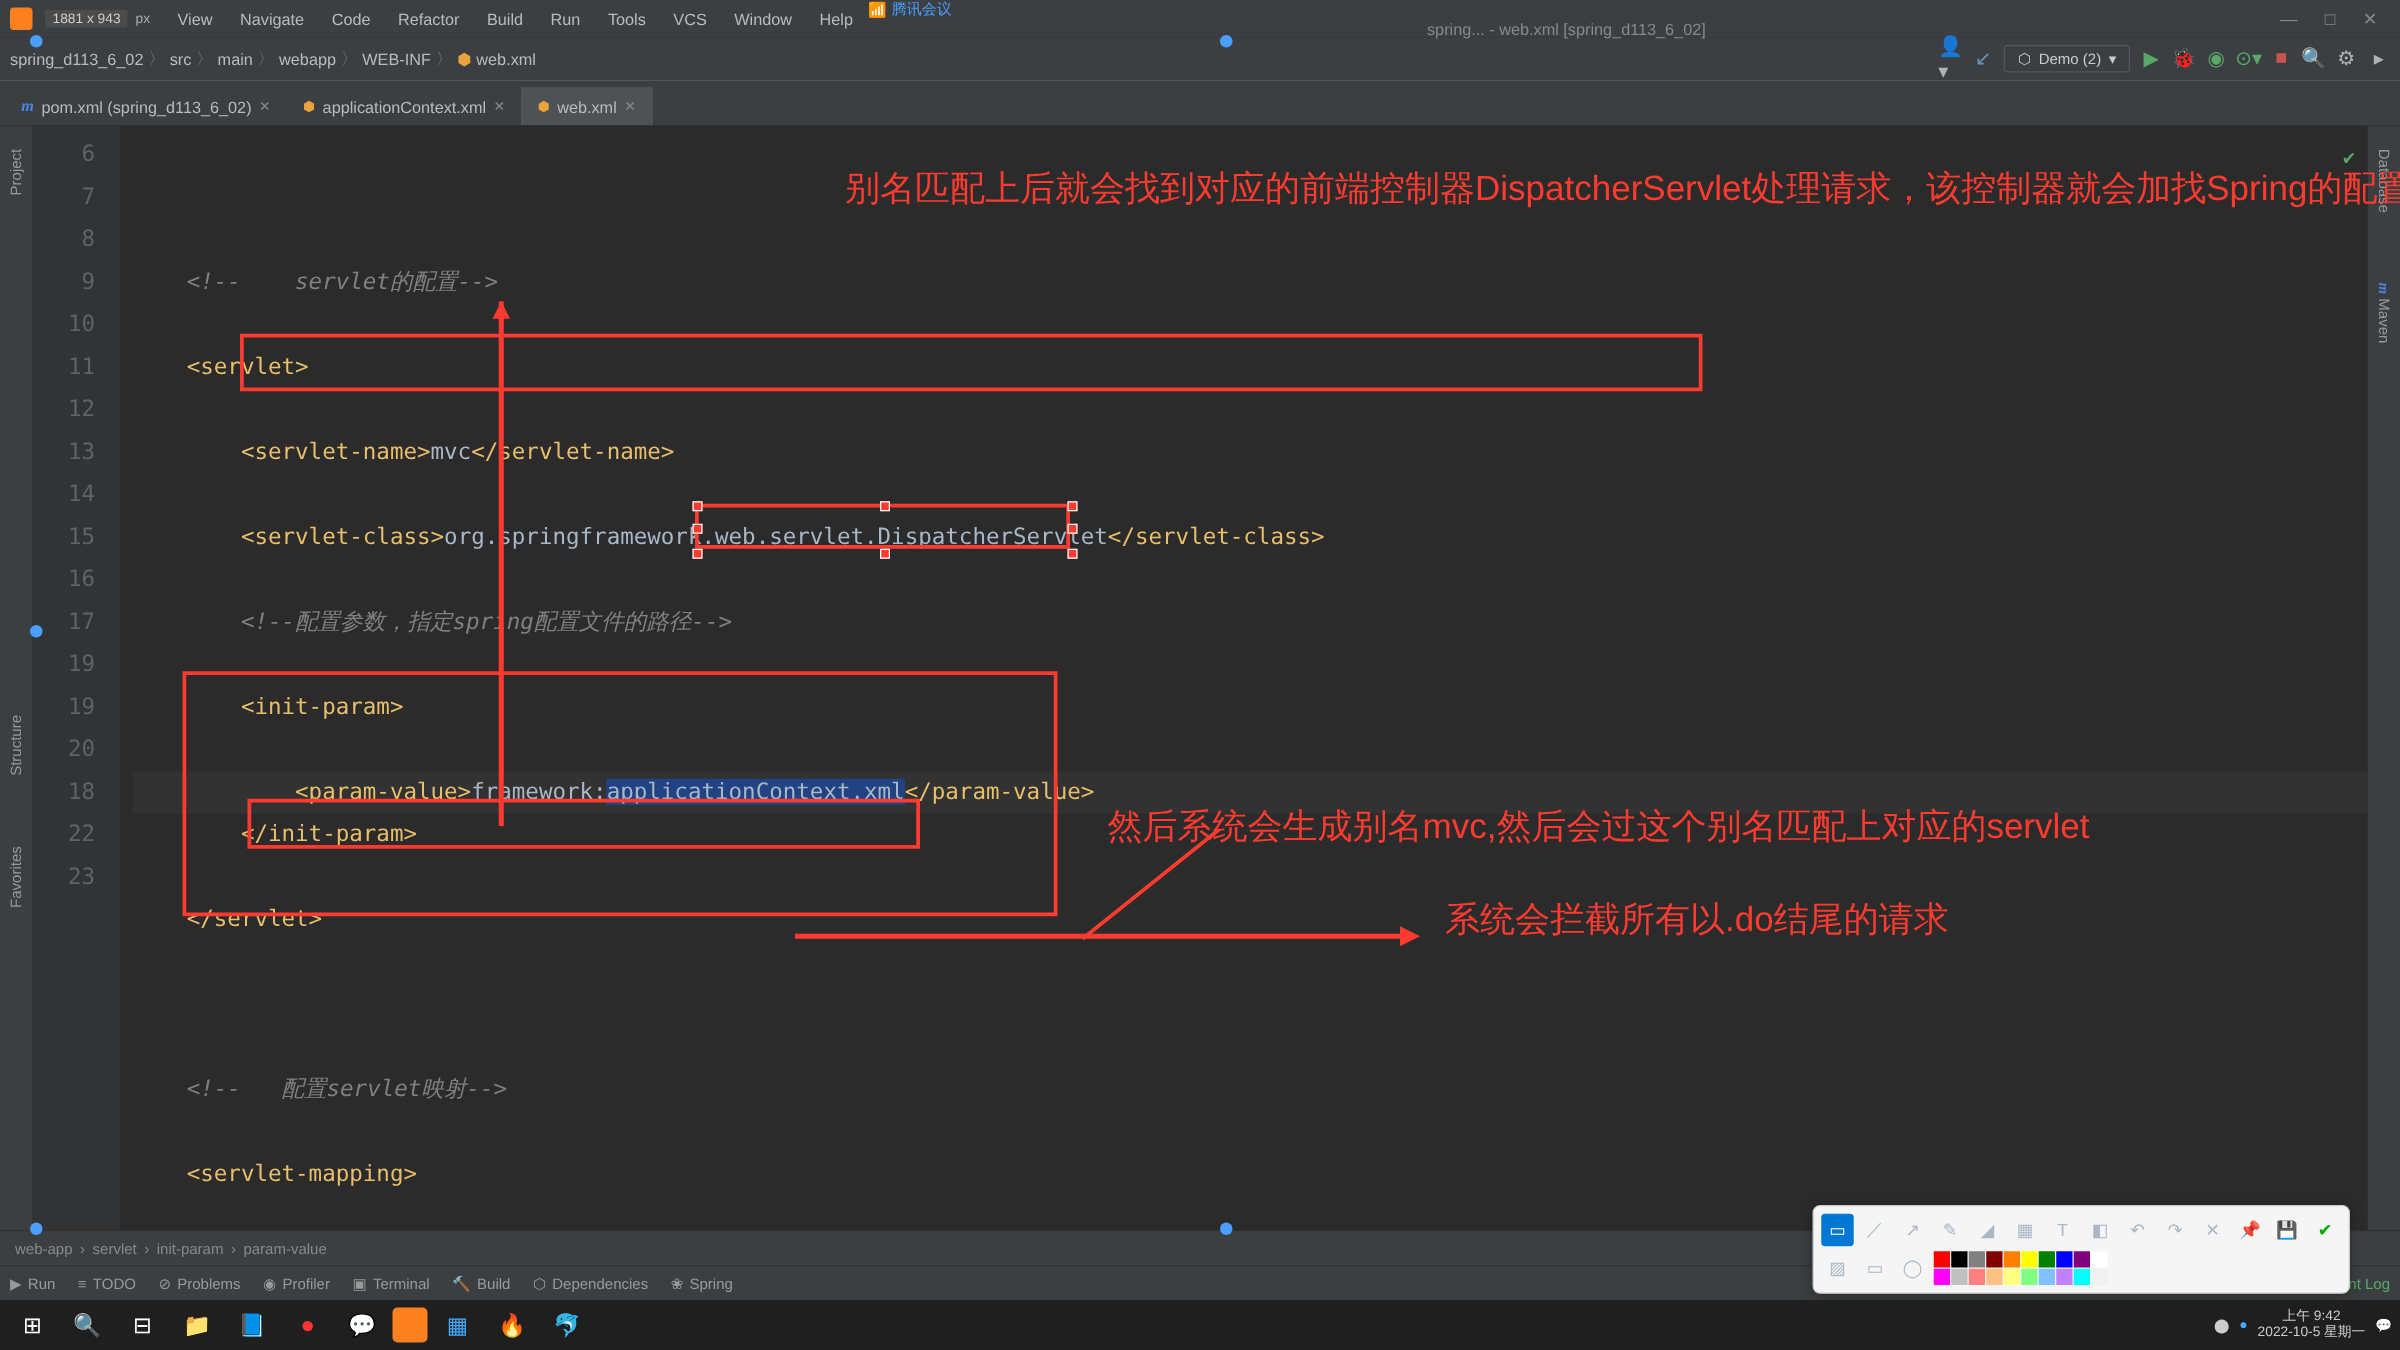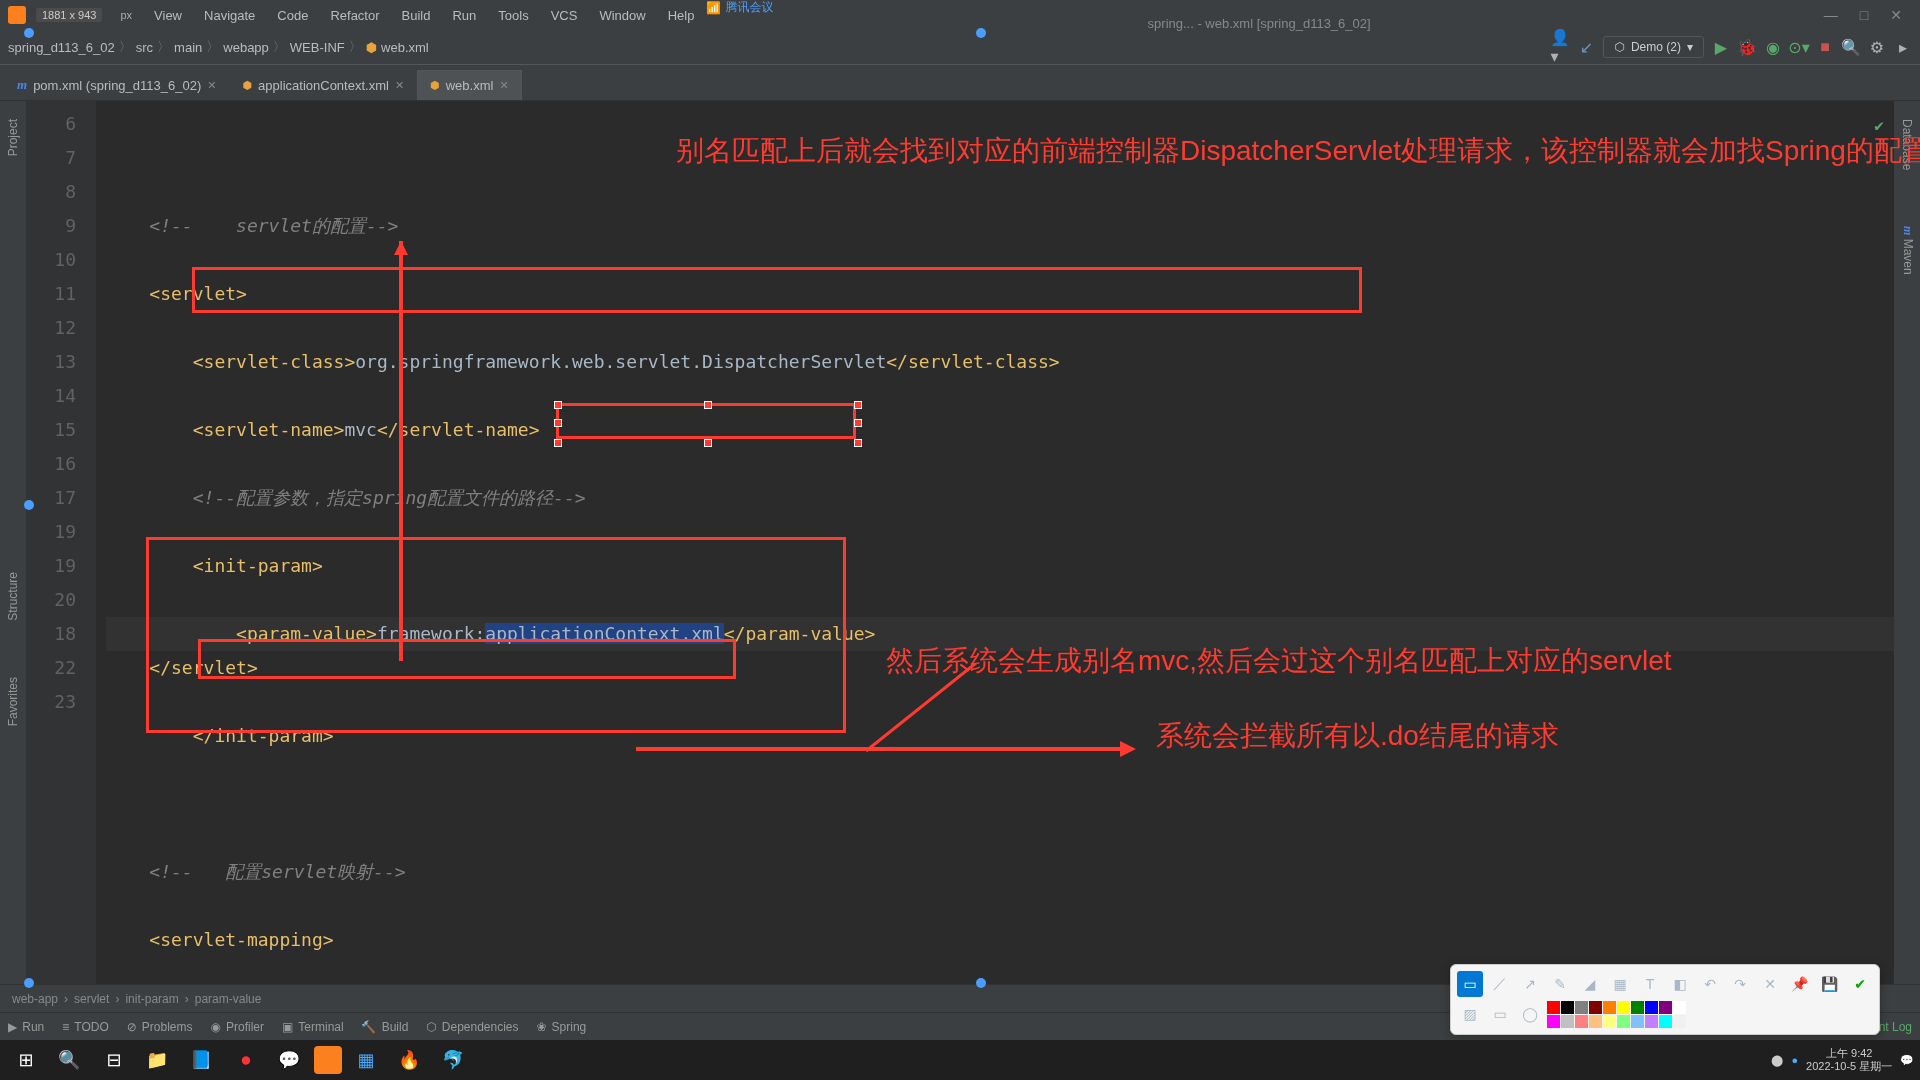--- a/index.html
+++ b/index.html
@@ -1,19 +1,19 @@
 <!DOCTYPE html>
 <html><head>
 <meta charset="utf-8">
 <style>
 * { margin: 0; padding: 0; box-sizing: border-box; }
 body { font-family: "Segoe UI", sans-serif; background: #2b2b2b; color: #a9b7c6; overflow: hidden; width: 1920px; height: 1080px; position: relative; }
 .menubar { height: 30px; background: #3c3f41; display: flex; align-items: center; padding: 0 8px; gap: 2px; }
 .menubar .logo { width: 18px; height: 18px; background: #fc801d; border-radius: 3px; margin-right: 8px; }
-.menubar .dim-badge { background: #4b4b4b; color: #ccc; padding: 1px 6px; font-size: 11px; border-radius: 2px; margin-right: 16px; }
+.menubar .dim-badge { background: #4b4b4b; color: #ccc; padding: 1px 6px; font-size: 11px; border-radius: 2px; margin-right: 4px; }
 .menubar .px { color: #aaa; font-size: 11px; margin-right: 10px; }
 .menubar .menu-item { color: #bbb; padding: 4px 10px; font-size: 13px; cursor: pointer; }
 .menubar .title { flex: 1; text-align: center; color: #888; font-size: 13px; }
 .menubar .win-btn { color: #888; padding: 0 10px; font-size: 14px; cursor: pointer; }
 .menubar .tencent { color: #4a9eff; font-size: 12px; margin-right: 6px; display: flex; align-items: center; gap: 4px; }
 
 .toolbar { height: 35px; background: #3c3f41; border-bottom: 1px solid #555; display: flex; align-items: center; padding: 0 8px; }
 .breadcrumb { display: flex; align-items: center; gap: 4px; font-size: 13px; color: #bbb; }
 .breadcrumb .sep { color: #777; }
 .toolbar .right { margin-left: auto; display: flex; align-items: center; gap: 8px; }
@@ -168,27 +168,27 @@
     <div>19</div>
     <div>20</div>
     <div>18</div>
     <div>22</div>
     <div>23</div>
   </div>
   <div class="code">
 <div> </div>
 <div><span>    </span><span class="cmt">&lt;!--    servlet的配置--&gt;</span></div>
 <div><span>    </span><span class="tag">&lt;servlet&gt;</span></div>
+<div><span>        </span><span class="tag">&lt;servlet-name&gt;</span><span class="txt">mvc</span><span class="tag">&lt;/servlet-name&gt;</span></div>
 <div><span>        </span><span class="tag">&lt;servlet-class&gt;</span><span class="txt">org.springframework.web.servlet.DispatcherServlet</span><span class="tag">&lt;/servlet-class&gt;</span></div>
-<div><span>        </span><span class="tag">&lt;servlet-name&gt;</span><span class="txt">mvc</span><span class="tag">&lt;/servlet-name&gt;</span></div>
 <div><span>        </span><span class="cmt">&lt;!--配置参数，指定spring配置文件的路径--&gt;</span></div>
 <div><span>        </span><span class="tag">&lt;init-param&gt;</span></div>
 <div class="highlight-line"><span>            </span><span class="tag">&lt;param-value&gt;</span><span class="txt">framework:</span><span class="txt sel">applicationContext.xml</span><span class="tag">&lt;/param-value&gt;</span></div>
+<div><span>        </span><span class="tag">&lt;/init-param&gt;</span></div>
 <div><span>    </span><span class="tag">&lt;/servlet&gt;</span></div>
-<div><span>        </span><span class="tag">&lt;/init-param&gt;</span></div>
 <div> </div>
 <div><span>    </span><span class="cmt">&lt;!--   配置servlet映射--&gt;</span></div>
 <div><span>    </span><span class="tag">&lt;servlet-mapping&gt;</span></div>
 
 
 
 
     <span class="check">✔</span>
 
     

